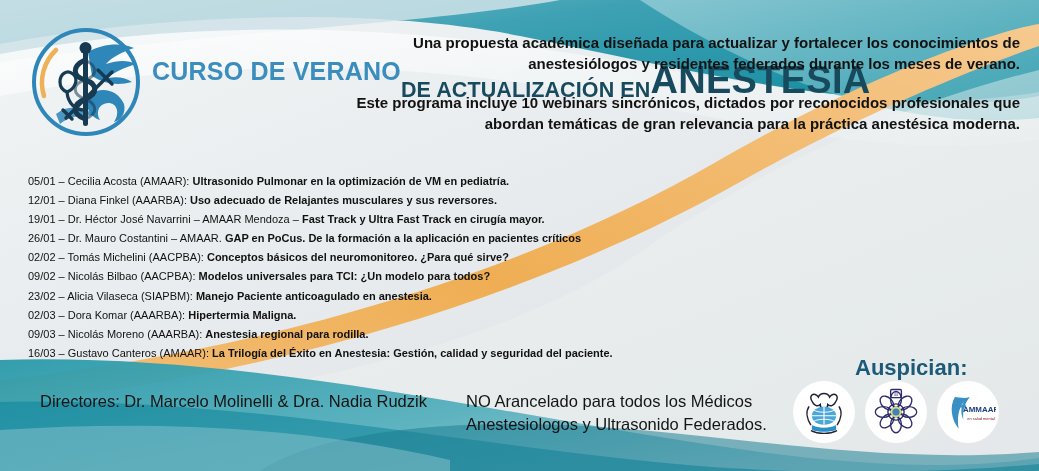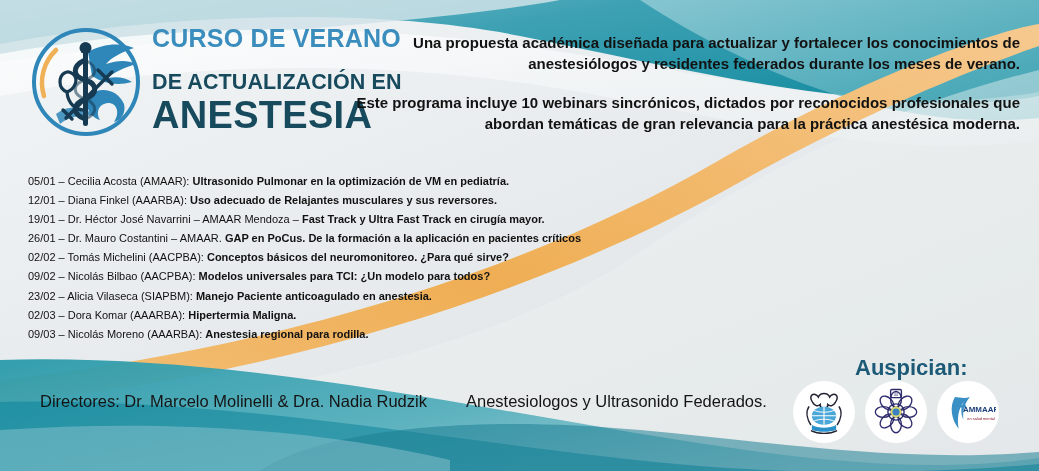--- a/index.html
+++ b/index.html
@@ -10,21 +10,21 @@
   }
   #flyer{
     position:relative;width:1039px;height:471px;overflow:hidden;
     background:linear-gradient(160deg,#eef2f3 0%,#e6eaec 45%,#e3e7e9 70%,#dfe3e5 100%);
   }
   #bg{position:absolute;inset:0;width:1039px;height:471px;}
 
   
   .logo-block{position:absolute;left:26px;top:22px;display:flex;align-items:center;gap:6px;}
   .logo-mark{width:120px;height:120px;position:relative;flex:0 0 auto;}
-  .logo-words{display:flex;flex-direction:column;line-height:1;padding-bottom:4px;}
+  .logo-words{display:flex;line-height:1;padding-bottom:4px;}
   .lw1{font-size:25px;font-weight:bold;color:#3a8dbc;letter-spacing:.2px;}
   .lw2{font-size:21.5px;font-weight:bold;color:#184a5e;letter-spacing:.1px;margin-top:21px;}
   .lw3{font-size:38px;font-weight:bold;color:#184a5e;letter-spacing:.3px;margin-top:2px;}
 
   
   .header-text{
     position:absolute;left:330px;top:32px;width:690px;
     text-align:right;color:#121212;font-size:15px;font-weight:bold;line-height:1.42;
   }
   .header-text .para2{margin-top:17px;}
@@ -154,26 +154,28 @@
   <div class="schedule">
       <div class="sch-line"><span class="lead">05/01 – Cecilia Acosta (AMAAR): </span><span class="topic">Ultrasonido Pulmonar en la optimización de VM en pediatría.</span></div>
       <div class="sch-line"><span class="lead">12/01 – Diana Finkel (AAARBA): </span><span class="topic">Uso adecuado de Relajantes musculares y sus reversores.</span></div>
       <div class="sch-line"><span class="lead">19/01 – Dr. Héctor José Navarrini – AMAAR Mendoza –  </span><span class="topic"> Fast Track y Ultra Fast Track en cirugía mayor.</span></div>
       <div class="sch-line"><span class="lead">26/01 – Dr. Mauro Costantini – AMAAR. </span><span class="topic">GAP en PoCus. De la formación a la aplicación en pacientes críticos</span></div>
       <div class="sch-line"><span class="lead">02/02 – Tomás Michelini (AACPBA): </span><span class="topic">Conceptos básicos del neuromonitoreo. ¿Para qué sirve?</span></div>
       <div class="sch-line"><span class="lead">09/02 – Nicolás Bilbao (AACPBA): </span><span class="topic">Modelos universales para TCI: ¿Un modelo para todos?</span></div>
       <div class="sch-line"><span class="lead">23/02 – Alicia Vilaseca (SIAPBM): </span><span class="topic">Manejo Paciente anticoagulado en anestesia.</span></div>
       <div class="sch-line"><span class="lead">02/03 – Dora Komar (AAARBA): </span><span class="topic">Hipertermia Maligna.</span></div>
       <div class="sch-line"><span class="lead">09/03 – Nicolás Moreno (AAARBA): </span><span class="topic">Anestesia regional para rodilla.</span></div>
+      <div class="sch-line"><span class="lead">16/03 – Gustavo Canteros (AMAAR): </span><span class="topic">La Trilogía del Éxito en Anestesia:  Gestión, calidad y seguridad del paciente.</span></div>
     </div>
 
   <div class="foot-left">
     <div>Directores: Dr. Marcelo Molinelli &amp; Dra. Nadia Rudzik</div>
   </div>
   <div class="foot-right">
+    <div>NO Arancelado para todos los Médicos</div>
     <div>Anestesiologos y Ultrasonido Federados.</div>
   </div>
 
   <div class="auspician">Auspician:</div>
 
   <div class="sponsors">
     <div class="sp">
       <svg viewBox="0 0 60 60" width="56" height="56">
         <path d="M18,20 C12,12 20,8 24,14 C26,9 34,9 36,14 C40,8 48,12 42,20
                  C40,24 36,24 34,22 C34,28 26,28 26,22 C24,24 20,24 18,20 Z" fill="none" stroke="#223" stroke-width="1.6"></path>

